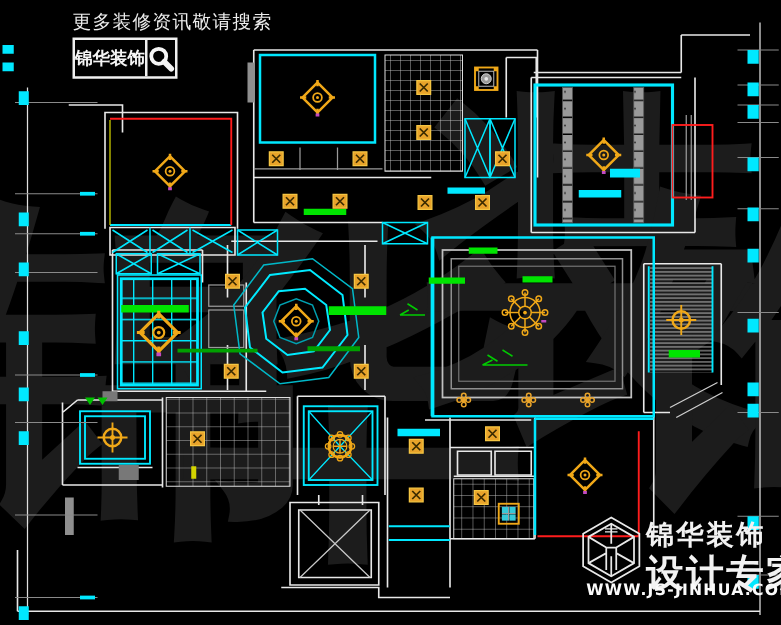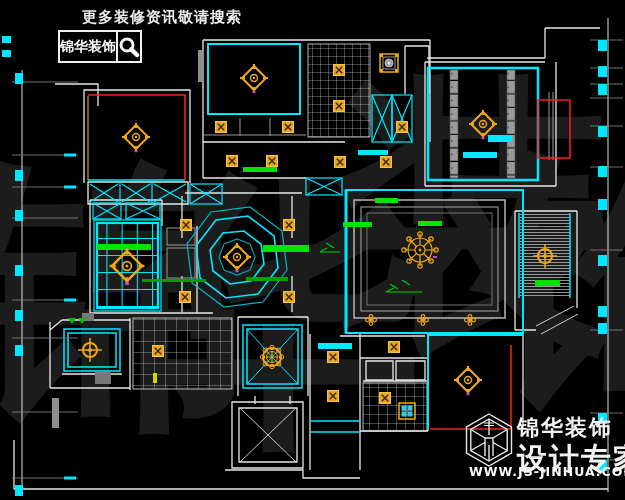--- a/index.html
+++ b/index.html
@@ -10,21 +10,21 @@
   .wm{position:absolute;z-index:1;font-weight:bold;color:#1c1c1c;font-size:290px;line-height:1;
       user-select:none;white-space:nowrap;}
   .wm1{left:-45px;top:150px;}
   .wm2{left:132px;top:168px;}
   .wm3{left:330px;top:72px;}
   .wm4{left:478px;top:140px;}
   
   svg.plan{position:absolute;left:0;top:0;z-index:2;}
   
   .banner{position:absolute;z-index:3;left:58px;top:8px;color:#ededed;font-size:15px;
-          font-weight:bold;letter-spacing:1px;margin-left:24px;}
+          font-weight:normal;letter-spacing:1px;}
   .searchbox{position:absolute;z-index:3;left:58px;top:30px;width:84px;height:33px;
              border:2px solid #f0f0f0;box-sizing:border-box;display:flex;align-items:stretch;background:#000;}
   .searchbox .brand{flex:1;display:flex;align-items:center;justify-content:center;
              color:#f5f5f5;font-size:14px;font-weight:bold;white-space:nowrap;}
   .searchbox .mag{width:26px;border-left:2px solid #f0f0f0;display:flex;align-items:center;justify-content:center;}
   .logo-cube{position:absolute;z-index:3;left:461px;top:412px;}
   .logo-brand{position:absolute;z-index:3;left:517px;top:413px;color:#f2f2f2;
               font-size:22px;font-weight:bold;letter-spacing:2px;white-space:nowrap;}
   .logo-tagline{position:absolute;z-index:3;left:517px;top:439px;color:#f2f2f2;
               font-size:30px;font-weight:bold;letter-spacing:2px;white-space:nowrap;}

